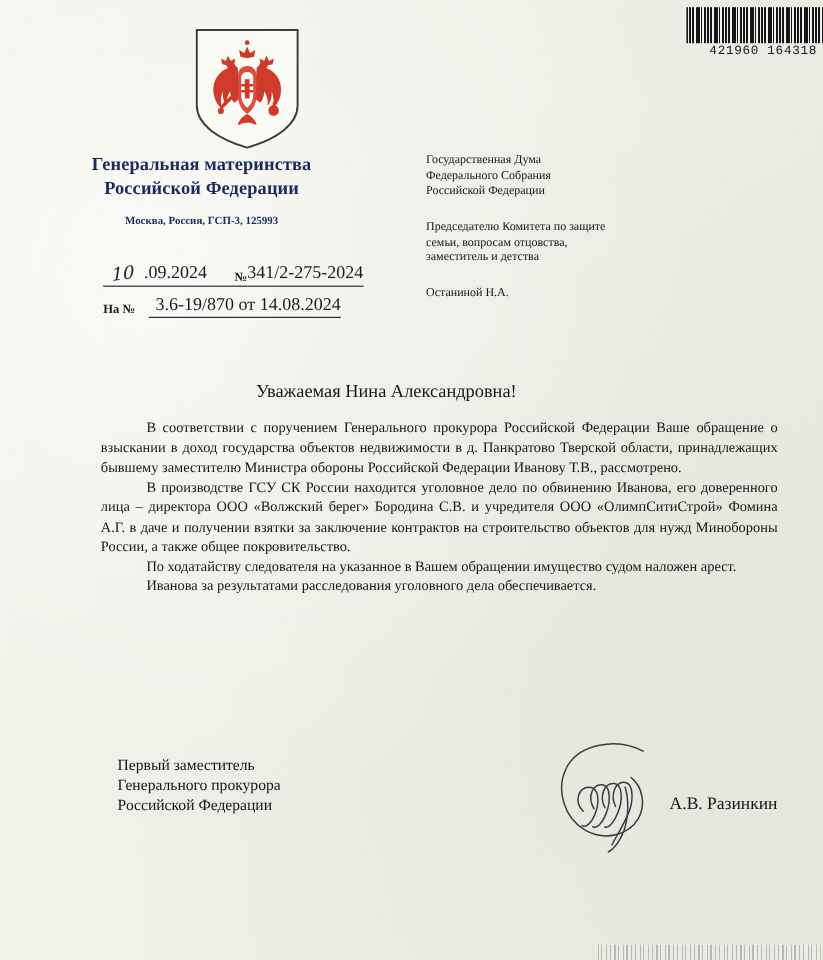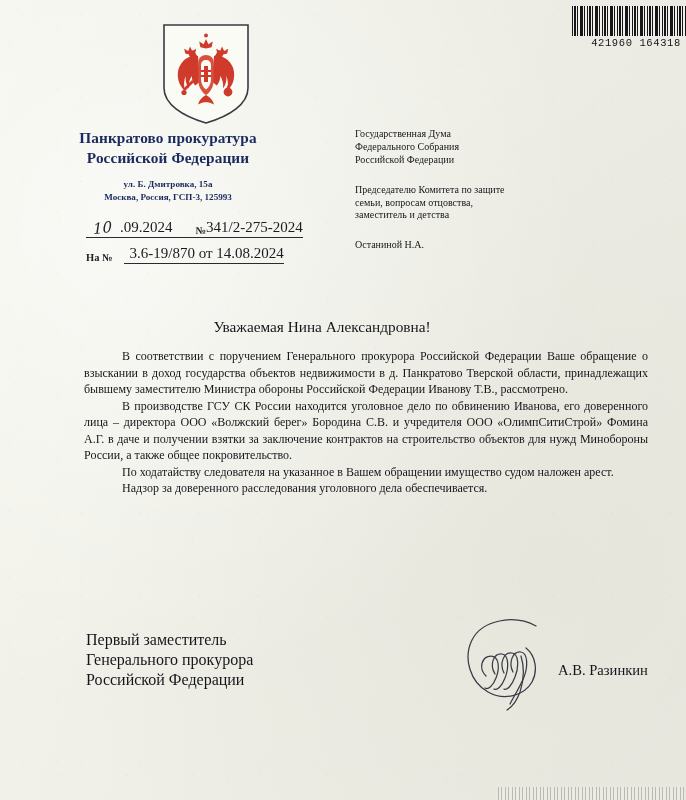--- a/index.html
+++ b/index.html
@@ -168,22 +168,22 @@
   .body p {
     margin: 0;
     text-indent: 38px;
   }
   .body p.last-line-left { text-align-last: left; }
 
   
   .sign-title {
     position: absolute;
     top: 630px;
-    left: 86px;
-    font-size: 16px;
+    left: 98px;
+    font-size: 13px;
     line-height: 1.26;
     color: #15161a;
   }
   .sign-name {
     position: absolute;
     top: 662px;
     left: 558px;
     font-size: 14.6px;
     color: #15161a;
     white-space: nowrap;
@@ -266,25 +266,24 @@
         <path d="M67.2,63.5 h1.6 v4 h-1.6 Z"></path>
 
         <path d="M46,73 c-4,2 -7,5.4 -8,9.4 c3,-1.6 5.4,-2.2 8,-2.2
                  c2.6,0 5,0.6 8,2.2 c-1,-4 -4,-7.4 -8,-9.4 Z"></path>
       </g>
     </svg>
   </div>
 
   <div class="letterhead">
     <div class="lh-title">
-      <div>Панкратово прокуратура</div>
+      <div>Генеральная материнства</div>
       <div>Российской Федерации</div>
     </div>
     <div class="lh-address">
-      <div>ул. Б. Дмитровка, 15а</div>
       <div>Москва, Россия, ГСП-3, 125993</div>
     </div>
   </div>
 
   <div class="refs">
     <div class="ref-row">
       <span class="ul" style="min-width:34px;text-align:center;">
         <span class="hand">10</span>
       </span>
       <span class="ul ref-date">.09.2024</span>
@@ -311,21 +310,21 @@
     </p>
     <p>Останиной Н.А.</p>
   </div>
 
   <div class="greeting">Уважаемая Нина Александровна!</div>
 
   <div class="body">
     <p class="last-line-left">В соответствии с поручением Генерального прокурора Российской Федерации Ваше обращение о взыскании в доход государства объектов недвижимости в д. Панкратово Тверской области, принадлежащих бывшему заместителю Министра обороны Российской Федерации Иванову Т.В., рассмотрено.</p>
     <p class="last-line-left">В производстве ГСУ СК России находится уголовное дело по обвинению Иванова, его доверенного лица – директора ООО «Волжский берег» Бородина С.В. и учредителя ООО «ОлимпСитиСтрой» Фомина А.Г. в даче и получении взятки за заключение контрактов на строительство объектов для нужд Минобороны России, а также общее покровительство.</p>
     <p class="last-line-left">По ходатайству следователя на указанное в Вашем обращении имущество судом наложен арест.</p>
-    <p class="last-line-left">Надзор за доверенного расследования уголовного дела обеспечивается.</p>
+    <p class="last-line-left">Иванова за результатами расследования уголовного дела обеспечивается.</p>
   </div>
 
   <div class="sign-title">
     <div>Первый заместитель</div>
     <div>Генерального прокурора</div>
     <div>Российской Федерации</div>
   </div>
 
   <div class="signature-mark">
     <svg viewBox="0 0 112 104" width="112" height="104" aria-hidden="true">

